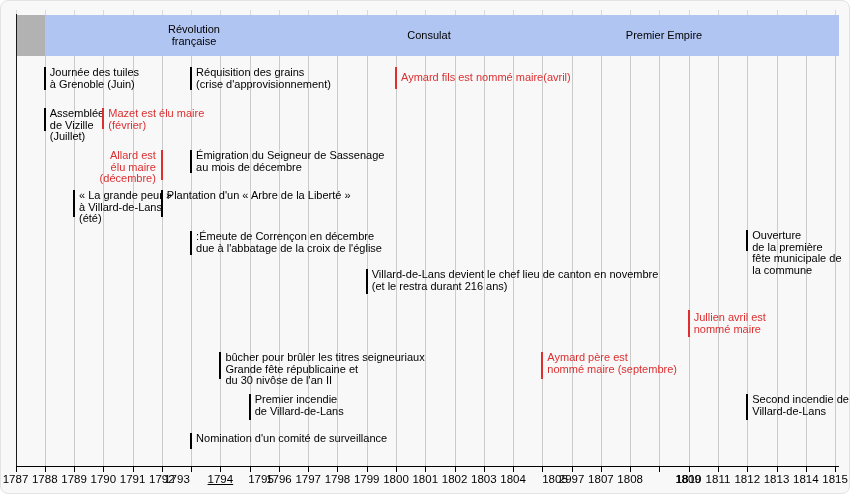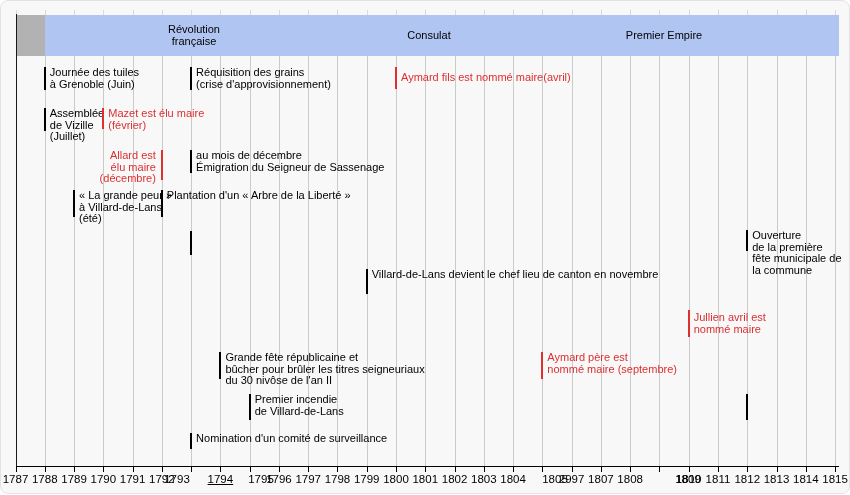--- a/index.html
+++ b/index.html
@@ -137,67 +137,76 @@
         <div class="event-text-line">(février)</div>
       </div>
       <div class="event-tick" style="left: 159.85px; top: 149px; height: 30px; background: rgb(221, 47, 47);"></div>
       <div class="event-text left" style="top: 149px; color: rgb(221, 47, 47); right: 693.15px;">
         <div class="event-text-line">Allard est</div>
         <div class="event-text-line">élu maire</div>
         <div class="event-text-line">(décembre)</div>
       </div>
       <div class="event-tick" style="left: 189.12px; top: 149px; height: 23px; background: rgb(0, 0, 0);"></div>
       <div class="event-text" style="top: 149px; color: rgb(0, 0, 0); left: 195.12px;">
+        <div class="event-text-line">Émigration du Seigneur de Sassenage</div>
         <div class="event-text-line">au mois de décembre</div>
-        <div class="event-text-line">Émigration du Seigneur de Sassenage</div>
       </div>
       <div class="event-tick" style="left: 72.04px; top: 189px; height: 27px; background: rgb(0, 0, 0);"></div>
       <div class="event-text" style="top: 189px; color: rgb(0, 0, 0); left: 78.04px;">
         <div class="event-text-line">« La grande peur »</div>
         <div class="event-text-line">à Villard-de-Lans</div>
         <div class="event-text-line">(été)</div>
       </div>
       <div class="event-tick" style="left: 159.85px; top: 189px; height: 27px; background: rgb(0, 0, 0);"></div>
       <div class="event-text" style="top: 189px; color: rgb(0, 0, 0); left: 165.85px;">
         <div class="event-text-line">Plantation d'un « Arbre de la Liberté »</div>
       </div>
       <div class="event-tick" style="left: 189.12px; top: 230px; height: 24px; background: rgb(0, 0, 0);"></div>
+      <div class="event-text" style="top: 230px; color: rgb(0, 0, 0); left: 195.12px;">
+        <div class="event-text-line">:Émeute de Corrençon en décembre</div>
+        <div class="event-text-line">due à l'abbatage de la croix de l'église</div>
+      </div>
       <div class="event-tick" style="left: 364.74px; top: 268px; height: 25px; background: rgb(0, 0, 0);"></div>
       <div class="event-text" style="top: 268px; color: rgb(0, 0, 0); left: 370.74px;">
         <div class="event-text-line">Villard-de-Lans devient le chef lieu de canton en novembre</div>
+        <div class="event-text-line">(et le restra durant 216 ans)</div>
       </div>
       <div class="event-tick" style="left: 745.25px; top: 229px; height: 21px; background: rgb(0, 0, 0);"></div>
       <div class="event-text" style="top: 229px; color: rgb(0, 0, 0); left: 751.25px;">
         <div class="event-text-line">Ouverture</div>
         <div class="event-text-line">de la première</div>
         <div class="event-text-line">fête municipale de</div>
         <div class="event-text-line">la commune</div>
       </div>
       <div class="event-tick" style="left: 686.71px; top: 309px; height: 27px; background: rgb(221, 47, 47);"></div>
       <div class="event-text" style="top: 311px; color: rgb(221, 47, 47); left: 692.71px;">
         <div class="event-text-line">Jullien avril est</div>
         <div class="event-text-line">nommé maire</div>
       </div>
       <div class="event-tick" style="left: 218.39px; top: 351px; height: 27px; background: rgb(0, 0, 0);"></div>
       <div class="event-text" style="top: 351px; color: rgb(0, 0, 0); left: 224.39px;">
+        <div class="event-text-line">bûcher pour brûler les titres seigneuriaux</div>
         <div class="event-text-line">Grande fête républicaine et</div>
-        <div class="event-text-line">bûcher pour brûler les titres seigneuriaux</div>
         <div class="event-text-line">du 30 nivôse de l'an II</div>
       </div>
       <div class="event-tick" style="left: 540.36px; top: 351px; height: 27px; background: rgb(221, 47, 47);"></div>
       <div class="event-text" style="top: 351px; color: rgb(221, 47, 47); left: 546.36px;">
         <div class="event-text-line">Aymard père est</div>
         <div class="event-text-line">nommé maire (septembre)</div>
       </div>
       <div class="event-tick" style="left: 247.66px; top: 393px; height: 26px; background: rgb(0, 0, 0);"></div>
       <div class="event-text" style="top: 393px; color: rgb(0, 0, 0); left: 253.66px;">
         <div class="event-text-line">Premier incendie</div>
         <div class="event-text-line">de Villard-de-Lans</div>
       </div>
       <div class="event-tick" style="left: 745.25px; top: 393px; height: 26px; background: rgb(0, 0, 0);"></div>
+      <div class="event-text" style="top: 393px; color: rgb(0, 0, 0); left: 751.25px;">
+        <div class="event-text-line">Second incendie de</div>
+        <div class="event-text-line">Villard-de-Lans</div>
+      </div>
       <div class="event-tick" style="left: 189.12px; top: 432px; height: 16px; background: rgb(0, 0, 0);"></div>
       <div class="event-text" style="top: 432px; color: rgb(0, 0, 0); left: 195.12px;">
         <div class="event-text-line">Nomination d'un comité de surveillance</div>
       </div>
     </div>
   <div class="layer" id="axis-layer">
       <div class="axis-line" style="left: 14.5px; top: 465px; width: 823.5px;"></div>
       <div class="axis-tick" style="left: 14.5px;"></div>
       <div class="year-label" style="left: 14.5px;">1787</div>
       <div class="axis-tick" style="left: 43.77px;"></div>

